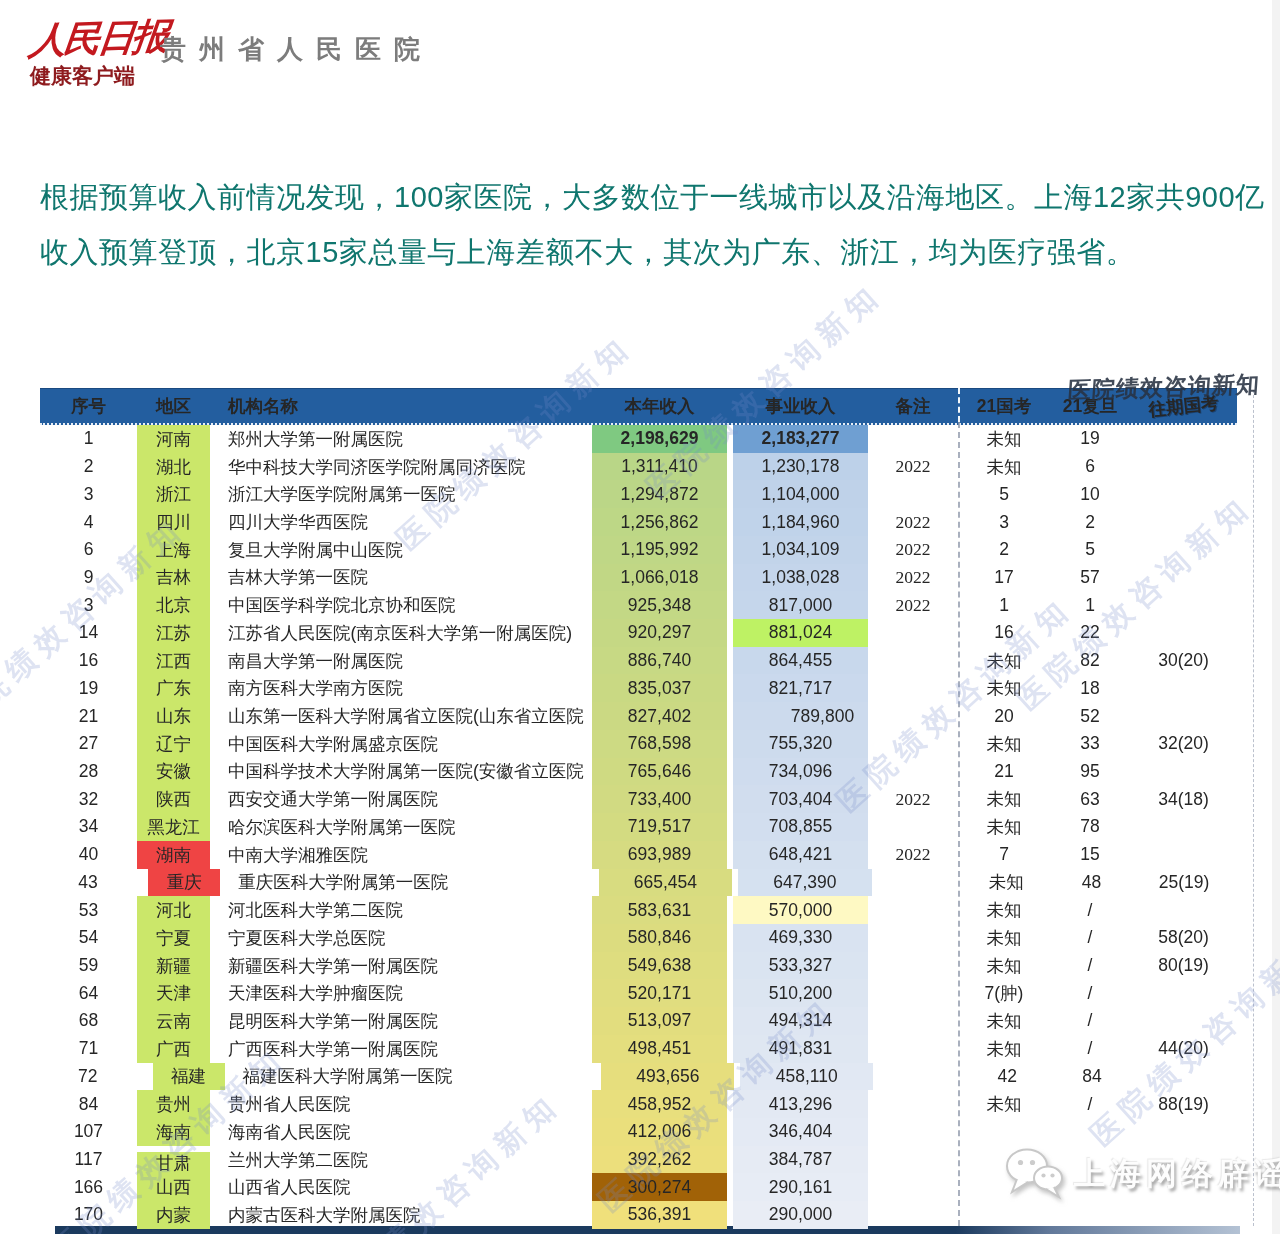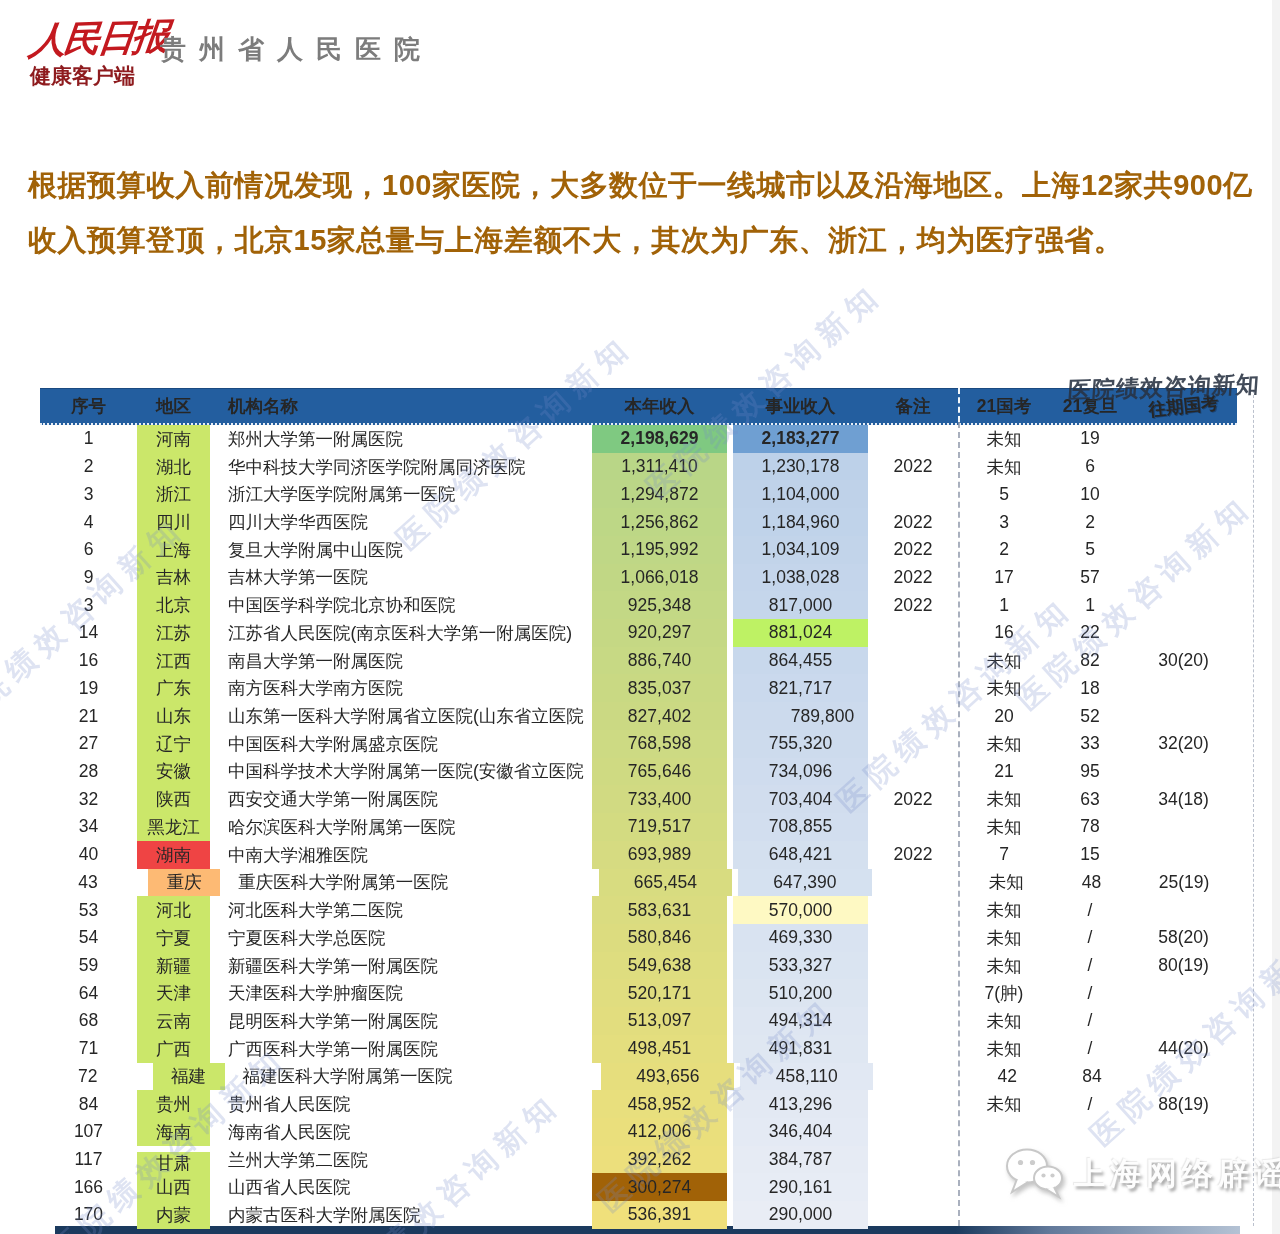--- a/index.html
+++ b/index.html
@@ -8,37 +8,37 @@
   
   .masthead{position:absolute;left:30px;top:18px;height:90px;}
   .logo-script{font-family:"DejaVu Serif",serif;font-style:italic;font-weight:700;
                font-size:37px;color:#c3191f;letter-spacing:-3px;
                transform:skewX(-8deg) rotate(-2deg);line-height:40px;}
   .logo-sub{font-size:21px;font-weight:700;color:#8e1b1e;letter-spacing:0px;margin-top:4px;}
   .slogan{position:absolute;left:160px;top:32px;font-size:26px;font-weight:700;color:#7c7c7c;
           letter-spacing:13px;white-space:nowrap;}
   
   .intro{position:absolute;left:28px;top:158px;width:1226px;font-size:29px;line-height:55px;
-         color:#a16207;font-weight:700;letter-spacing:.5px;margin:0;}
+         color:#0f766e;font-weight:400;letter-spacing:.5px;margin:12px;}
   
   .table-wrap{position:absolute;left:40px;top:388px;width:1197px;}
   .thead{display:flex;height:34px;background:#235e9f;border-bottom:2px dotted #e8eef5;
          border-top:1px solid #1b4a80;position:relative;z-index:2;}
   .hcell{display:flex;align-items:center;justify-content:center;color:#fff;font-weight:700;
          font-size:19px;white-space:nowrap;}
   .trow{display:flex;height:27.72px;position:relative;z-index:2;}
   .cell{display:flex;align-items:center;justify-content:center;font-size:17.5px;color:#262626;
         white-space:nowrap;overflow:visible;box-sizing:border-box;}
   .c-no{width:97px;}
   .c-region{width:73px;}
   .c-name{width:382px;justify-content:flex-start;padding-left:18px;}
   .c-income{width:135px;}
   .c-gap{width:6px;}
   .c-business{width:135px;}
-  .c-note{width:90px;}
+  .c-note{width:90px;font-family:Liberation Serif, serif;}
   .c-gk{width:92px;}
   .c-fd{width:80px;}
   .c-past{width:107px;}
   .bold-row .c-income,.bold-row .c-business{font-weight:700;}
   .c-past.hcell{transform:rotate(-6deg);text-shadow:1px 1px 0 rgba(15,25,45,.4);}
   
   .vdash-h{position:absolute;left:918px;top:0;height:34px;border-left:2px dashed rgba(255,255,255,.95);z-index:4;}
   .vdash-b{position:absolute;left:918px;top:34px;height:804px;border-left:2px dashed rgba(140,150,168,.75);z-index:4;}
   .vdash-r{position:absolute;left:1213px;top:2px;height:836px;border-left:1px dashed rgba(170,178,192,.8);z-index:4;}
   
@@ -272,21 +272,21 @@
           <div class="cell c-income" style="background: rgb(214, 219, 129);">693,989</div>
           <div class="cell c-gap"></div>
           <div class="cell c-business" style="background: rgb(212, 224, 239);">648,421</div>
           <div class="cell c-note">2022</div>
           <div class="cell c-gk">7</div>
           <div class="cell c-fd">15</div>
           <div class="cell c-past"></div>
         </div>
         <div class="trow">
           <div class="cell c-no">43</div>
-          <div class="cell c-region" style="background: #fdba74; margin-left: 12px;">重庆</div>
+          <div class="cell c-region" style="background: #ef4444; margin-left: 12px;">重庆</div>
           <div class="cell c-name">重庆医科大学附属第一医院</div>
           <div class="cell c-income" style="background: rgb(216, 220, 128);">665,454</div>
           <div class="cell c-gap"></div>
           <div class="cell c-business" style="background: rgb(213, 225, 240);">647,390</div>
           <div class="cell c-note"></div>
           <div class="cell c-gk">未知</div>
           <div class="cell c-fd">48</div>
           <div class="cell c-past">25(19)</div>
         </div>
         <div class="trow">

